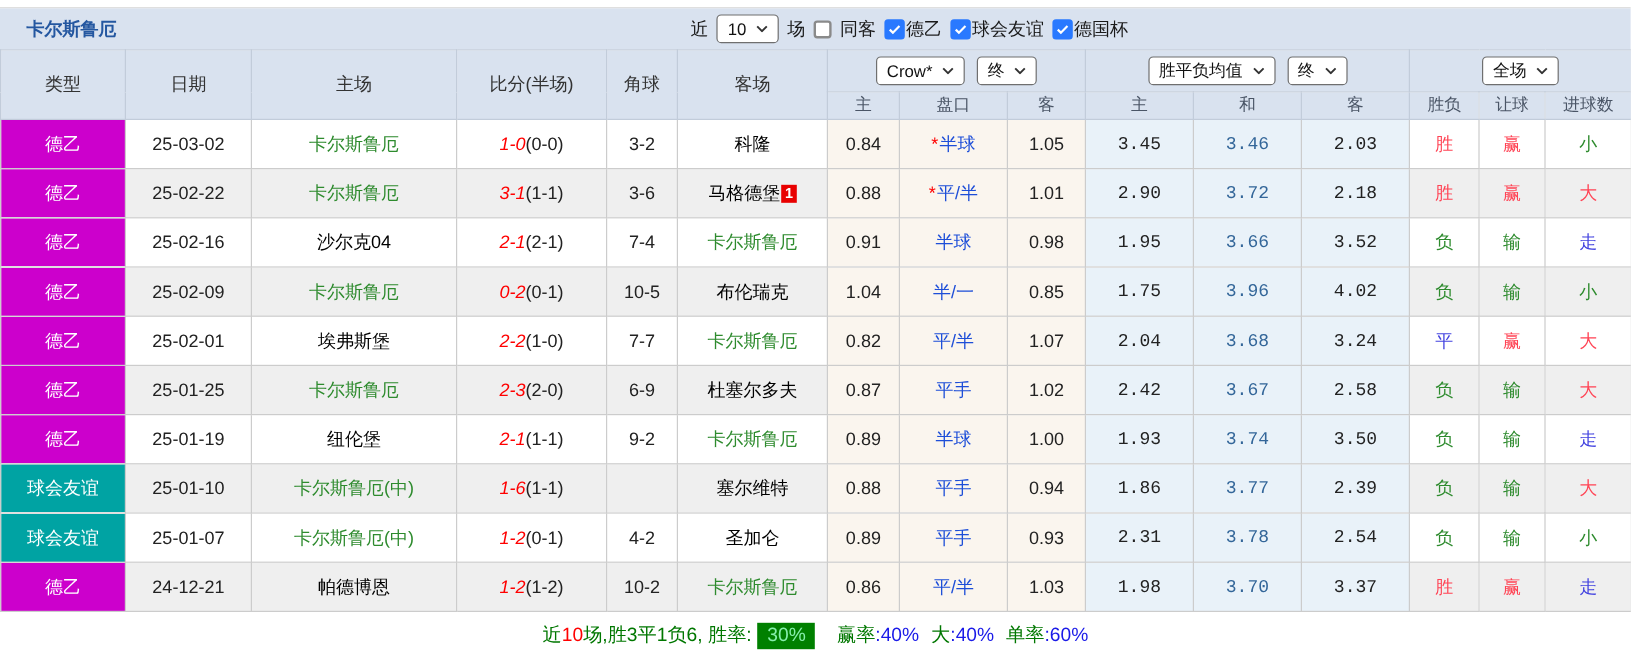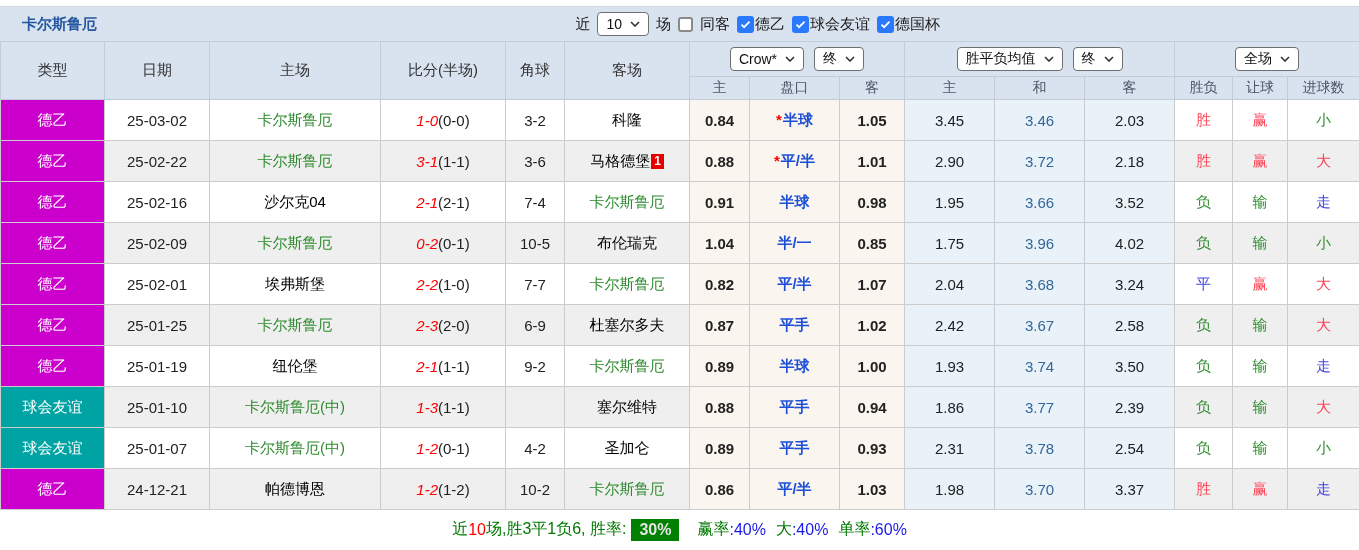--- a/index.html
+++ b/index.html
@@ -33,41 +33,41 @@
   table.matches { border-collapse:collapse; table-layout:fixed; width:1359px; }
   th, td { border:1px solid #cccccc; text-align:center; padding:0; overflow:hidden; white-space:nowrap; }
   thead th { background:#d9e2ef; border-color:#c2ccda; font-weight:normal; color:#333; font-size:15px; }
   tr.hrow1 th { height:35px; }
   tr.hrow2 th { height:23px; font-size:14px; color:#4a5566; }
   .dd-cell { vertical-align:middle; }
   .dd-wrap { display:flex; align-items:center; justify-content:center; gap:10px; }
 
   tbody td { height:41px; font-size:15px; color:#222; background:#fff; }
   tbody tr.even td { background:#efefef; }
-  tbody td.ah { background:#faf5ee !important;font-weight:bold; }
-  tbody td.eu { background:#e9f2f9 !important; }
+  tbody td.ah { background:#faf5ee !important; }
+  tbody td.eu { background:#e9f2f9 !important;font-family:Liberation Mono, monospace; }
   td.type { color:#fff; font-size:15px; }
   .team-name { color:#000000; }
   .team-name.green { color:#2e8b2e; }
   .ft { color:#ff0000;font-style:italic; }
   .ht { color:#222; }
   .star { color:#ff0000; margin-right:1px; }
   .hcap-text { color:#1d4ed8; }
   td.eu.draw { color:#336699; }
   .red-badge { display:inline-block; background:#e80000; color:#fff; font-size:12px; font-weight:bold; line-height:15px; padding:0 3px; margin-left:1px; vertical-align:1px; }
   .c-red { color:#ff4455; }
   .c-green { color:#2e8b2e; }
   .c-blue { color:#4444e0; }
 
   
   .footer { height:39px; display:flex; align-items:center; justify-content:center; font-size:16px; background:#fff; white-space:pre; }
   .f-green { color:#007700; }
   .f-red { color:#ff0000; }
   .f-blue { color:#1a1ae8; }
-  .f-badge { background:#008000; color:#e5e5e5; font-weight:bold; padding:2px 8px; margin:0 8px 0 5px; }
+  .f-badge { background:#008000; color:#86efac; font-weight:normal; padding:2px 8px; margin:0 8px 0 5px; }
   .f-gap { margin-left:10px; }
 </style>
 </head>
 <body>
 
 <div class="top-strip"></div>
 
 <div class="banner">
   <span class="team-title">卡尔斯鲁厄</span>
   <div class="controls">
@@ -308,21 +308,21 @@
     <td class="eu draw">3.74</td>
     <td class="eu">3.50</td>
     <td class="res res-wdl c-green">负</td>
     <td class="res res-ah c-green">输</td>
     <td class="res res-ou c-blue">走</td>
   </tr>
       <tr class="even">
     <td class="type" style="background: rgb(0, 163, 163);">球会友谊</td>
     <td>25-01-10</td>
     <td><span class="team-name home-name green">卡尔斯鲁厄(中)</span></td>
-    <td><span class="ft">1-3</span><span class="ht">(1-1)</span></td>
+    <td><span class="ft">1-6</span><span class="ht">(1-1)</span></td>
     <td></td>
     <td><span class="team-name away-name">塞尔维特</span></td>
     <td class="ah">0.88</td>
     <td class="ah"><span class="hcap-text">平手</span></td>
     <td class="ah">0.94</td>
     <td class="eu">1.86</td>
     <td class="eu draw">3.77</td>
     <td class="eu">2.39</td>
     <td class="res res-wdl c-green">负</td>
     <td class="res res-ah c-green">输</td>

